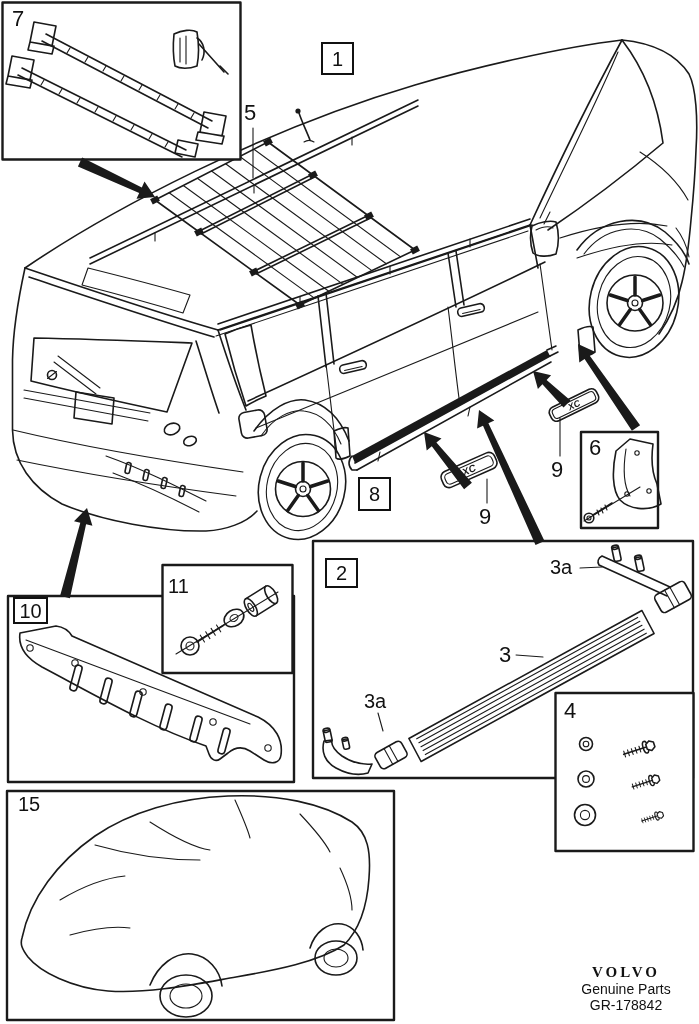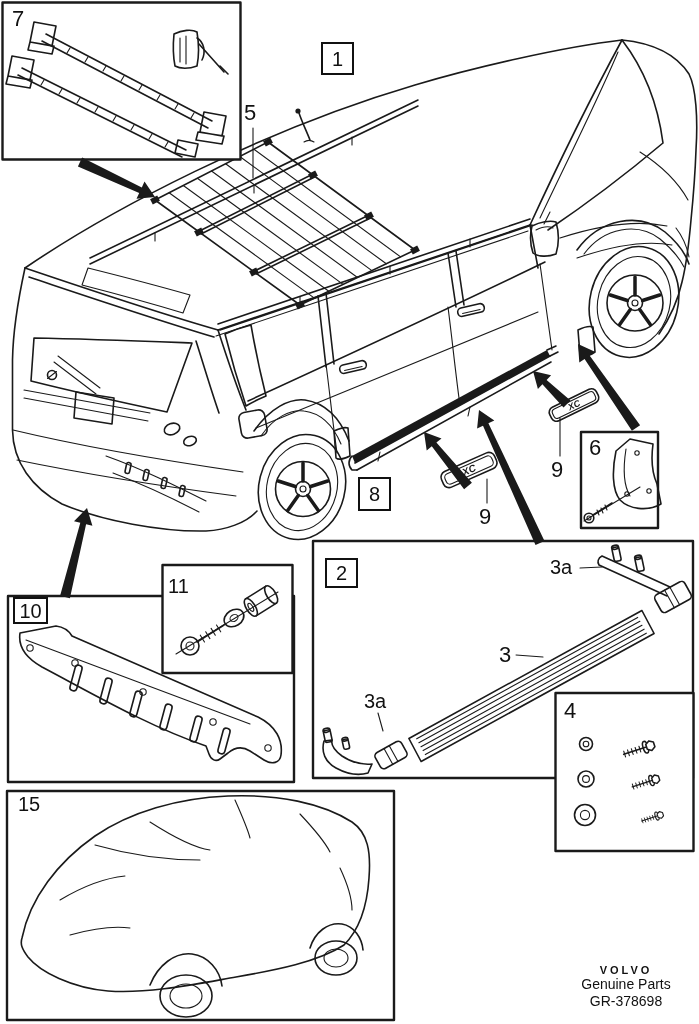--- a/index.html
+++ b/index.html
@@ -12,21 +12,21 @@
   svg .panel{fill:#fff;stroke-width:2.4;}
   svg .paper{fill:#fff;}
   svg .thin{stroke-width:1.1;}
   svg .thick{stroke-width:3.5;}
   svg text{stroke:none;fill:#1a1a1a;}
   .lbl{position:absolute;font-size:22px;line-height:1;color:#111;}
   .lbl.small{font-size:20px;}
   .boxlbl{position:absolute;border:2.2px solid #111;background:#fff;display:flex;
           align-items:center;justify-content:center;font-size:20px;line-height:1;}
   .footer{position:absolute;left:566px;top:964px;width:120px;text-align:center;}
-  .brand{font-family:Liberation Sans, sans-serif;font-weight:bold;font-size:11px;
+  .brand{font-family:Liberation Serif, serif;font-weight:bold;font-size:15px;
          letter-spacing:3px;line-height:1.1;}
   .tagline{font-size:14px;line-height:1.2;}
   .refnum{font-size:14px;line-height:1.25;}
 </style>
 </head>
 <body>
 
 <div class="stage">
 
 <svg width="699" height="1024" viewBox="0 0 699 1024">
@@ -322,16 +322,16 @@
   <div class="lbl" style="left:499px;top:644px;">3</div>
   <div class="lbl small" style="left:364px;top:691px;">3a</div>
   <div class="lbl" style="left:564px;top:700px;">4</div>
   <div class="boxlbl" style="left:13px;top:597px;width:31px;height:23px;font-size:20px;">10</div>
   <div class="lbl small" style="left:168px;top:565px;margin-top:11px;">11</div>
   <div class="lbl small" style="left:18px;top:794px;">15</div>
 
   <div class="footer">
     <div class="brand">VOLVO</div>
     <div class="tagline">Genuine Parts</div>
-    <div class="refnum">GR-378698</div>
+    <div class="refnum">GR-178842</div>
   </div>
 
 </div>
 
 </body></html>

